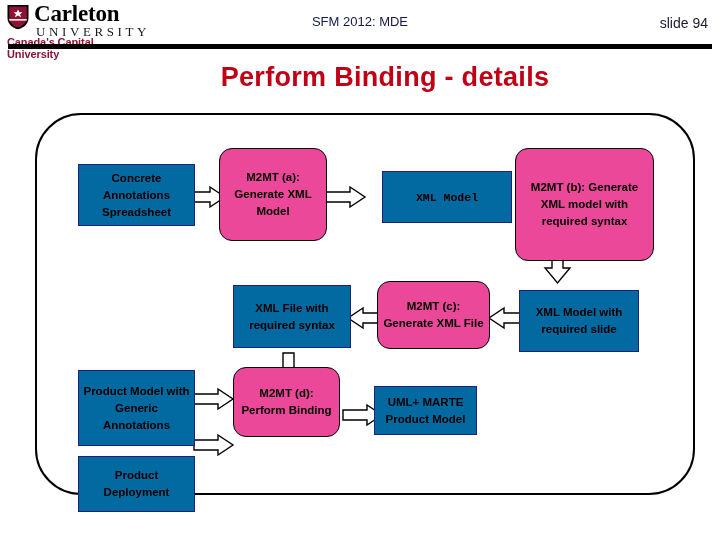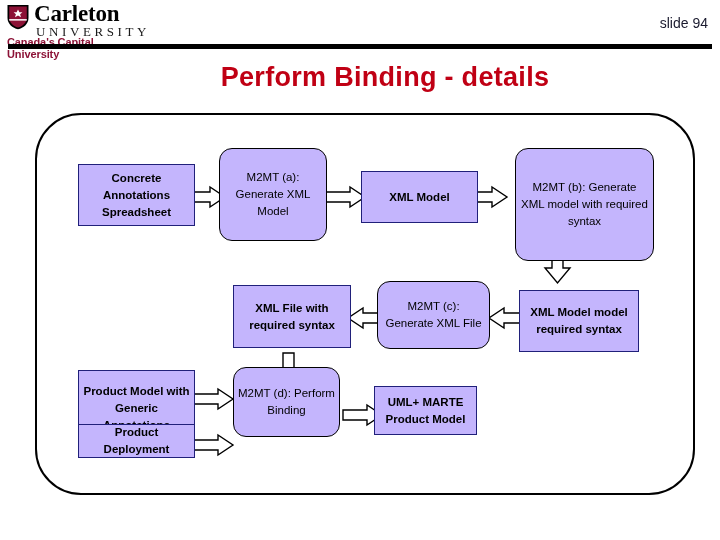--- a/index.html
+++ b/index.html
@@ -117,28 +117,28 @@
     align-items: center;
     justify-content: center;
     text-align: center;
     color: #000000;
     font-size: 11.5px;
     font-weight: 700;
     line-height: 17px;
     padding: 2px 4px;
   }
   .artifact {
-    background: #c4b5fd;
+    background: #0369a1;
     border: 1.4px solid #20207a;
   }
   .transform {
-    background: #c4b5fd;
+    background: #ec4899;
     border: 1.6px solid #000000;
     border-radius: 13px;
-    font-weight: 400;
+    font-weight: 700;
   }
 
   .arrow {
     position: absolute;
   }
   .arrow svg { display: block; overflow: visible; }
 </style>
 </head>
 <body>
 
@@ -149,20 +149,21 @@
       <path d="M1.5 1 L22.5 1 L22.5 14 C22.5 20 17.5 24 12 25.3 C6.5 24 1.5 20 1.5 14 Z" fill="#000000"></path>
       <path d="M3.2 2.6 L20.8 2.6 L20.8 13.8 C20.8 18.9 16.5 22.4 12 23.6 C7.5 22.4 3.2 18.9 3.2 13.8 Z" fill="#8c1236"></path>
       <path d="M12 5.4 L13.4 8.2 L16.4 8.2 L14.1 10.2 L15.0 13.2 L12 11.4 L9.0 13.2 L9.9 10.2 L7.6 8.2 L10.6 8.2 Z" fill="#ffffff"></path>
       <rect x="3.2" y="15.1" width="17.6" height="1.5" fill="#ffffff"></rect>
     </svg>
     <div id="logo-wordmark">Carleton</div>
     <div id="logo-subword">UNIVERSITY</div>
     <div id="logo-tagline">Canada's Capital University</div>
   </div>
 
+  <div id="header-title">SFM 2012: MDE</div>
   <div id="header-slide-number">slide 94</div>
   <div id="header-rule"></div>
 </div>
 
 <div id="page-title">Perform Binding - details</div>
 
 <div id="diagram">
 
   <div id="diagram-frame"></div>
 
@@ -227,45 +228,45 @@
   </div>
 
   <div class="node artifact" style="left:78px; top:164px; width:117px; height:62px;">
     <span>Concrete Annotations Spreadsheet</span>
   </div>
 
   <div class="node transform" style="left:219px; top:148px; width:108px; height:93px;">
     <span>M2MT (a): Generate XML Model</span>
   </div>
 
-  <div class="node artifact" style="left:361px; top:171px; width:117px; height:52px;">
+  <div class="node artifact" style="left:382px; top:171px; width:130px; height:52px;font-family:Liberation Mono, monospace;">
     <span>XML Model</span>
   </div>
 
   <div class="node transform" style="left:515px; top:148px; width:139px; height:113px;">
     <span>M2MT (b): Generate XML model  with required syntax</span>
   </div>
 
   <div class="node artifact" style="left:519px; top:290px; width:120px; height:62px;">
-    <span>XML Model model required syntax</span>
+    <span>XML Model with required slide</span>
   </div>
 
   <div class="node transform" style="left:377px; top:281px; width:113px; height:68px;">
     <span>M2MT (c): Generate XML File</span>
   </div>
 
   <div class="node artifact" style="left:233px; top:285px; width:118px; height:63px;">
     <span>XML File with required syntax</span>
   </div>
 
   <div class="node artifact" style="left:78px; top:370px; width:117px; height:76px;">
     <span>Product Model with  Generic Annotations</span>
   </div>
 
-  <div class="node artifact" style="left:78px; top:424px; width:117px; height:34px;justify-content:center;">
+  <div class="node artifact" style="left:78px; top:456px; width:117px; height:56px;justify-content:center;">
     <span>Product Deployment</span>
   </div>
 
   <div class="node transform" style="left:233px; top:367px; width:107px; height:70px;">
     <span>M2MT (d): Perform Binding</span>
   </div>
 
   <div class="node artifact" style="left:374px; top:386px; width:103px; height:49px;">
     <span>UML+ MARTE Product Model</span>
   </div>

